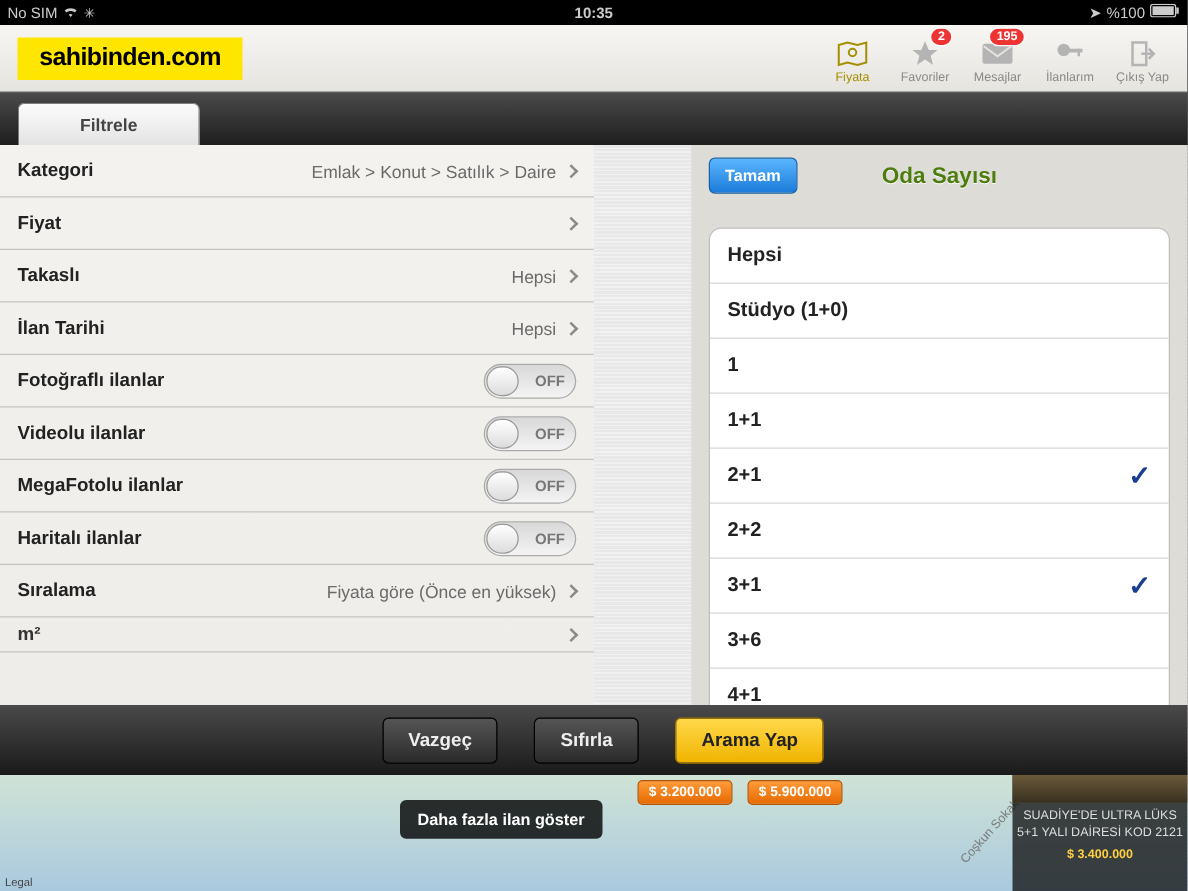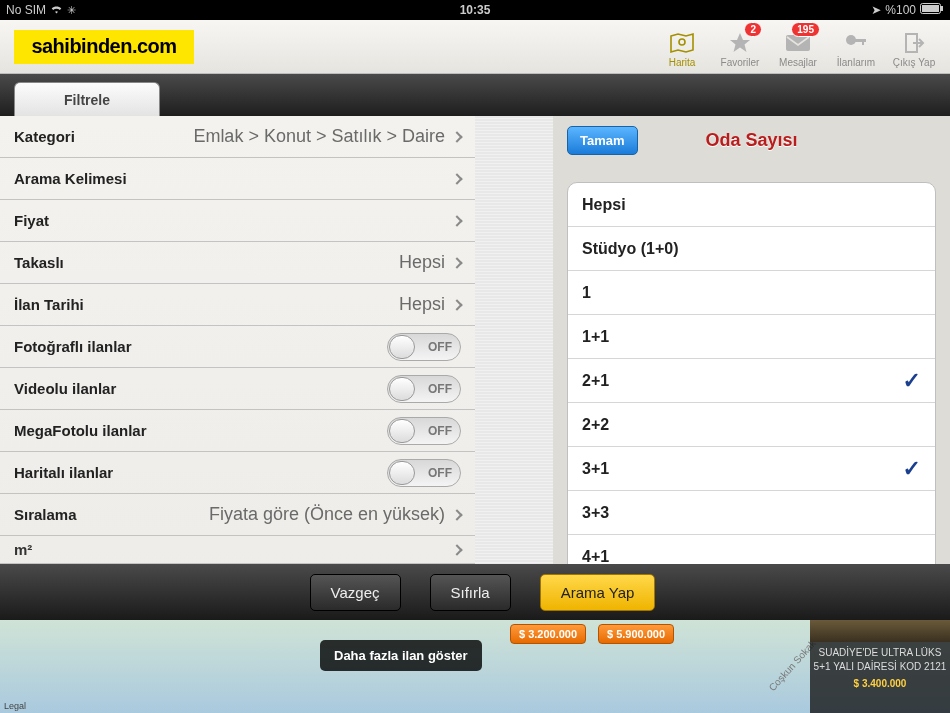--- a/index.html
+++ b/index.html
@@ -25,39 +25,39 @@
   .darkbar { height: 42px; background: linear-gradient(#4a4a4a,#1e1e1e); position: relative; }
   .filtertab { position: absolute; left: 14px; top: 8px; width: 146px; height: 34px; background: linear-gradient(#fcfcfc,#e3e3e3); border: 1px solid #888; border-bottom: none; border-radius: 6px 6px 0 0; text-align: center; line-height: 34px; font-weight: bold; font-size: 14px; color: #444; }
 
   
   .content { position: absolute; top: 116px; left: 0; right: 0; bottom: 0; background: #e8e8e8 repeating-linear-gradient(0deg, rgba(255,255,255,.4) 0 1px, transparent 1px 3px); }
 
   
   .filterpane { position: absolute; left: 0; top: 0; width: 475px; bottom: 0; background: linear-gradient(#f3f2ee,#ecebe7); }
   .frow { height: 42px; border-bottom: 1px solid #c3c3c3; display: flex; align-items: center; padding: 0 14px; font-size: 15px; color: #222; position: relative; }
   .frow .label { font-weight: bold; flex: 1; }
-  .frow .value { color: #6a6a6a; font-size: 18px; margin-right: 8px; }
+  .frow .value { color: #6a6a6a; font-size: 14px; margin-right: 8px; }
   .chev { width: 8px; height: 8px; border-top: 2px solid #8a8a8a; border-right: 2px solid #8a8a8a; transform: rotate(45deg); }
   .toggle { width: 74px; height: 28px; border-radius: 14px; background: linear-gradient(#d8d8d8,#f4f4f4); border: 1px solid #aaa; position: relative; display: flex; align-items: center; justify-content: flex-end; padding-right: 8px; font-weight: bold; font-size: 12px; color: #777; }
   .toggle .knob { position: absolute; left: 1px; top: 1px; width: 26px; height: 24px; border-radius: 12px; background: linear-gradient(#fff,#dcdcdc); border: 1px solid #999; }
   .frow.truncated .label { color: #333; }
 
   
   .detailpane { position: absolute; right: 0; top: 0; width: 397px; bottom: 0; background: #dedcd6; }
   .detailhdr { height: 48px; position: relative; display: flex; align-items: center; justify-content: center; }
-  .detailhdr .title { font-size: 18px; font-weight: bold; color: #b91c1c; text-shadow: 0 1px 0 #fff; }
+  .detailhdr .title { font-size: 18px; font-weight: bold; color: #4d7c0f; text-shadow: 0 1px 0 #fff; }
   .tamamBtn { position: absolute; left: 14px; top: 10px; padding: 6px 12px; background: linear-gradient(#5bb6ff,#1b7bd9); border: 1px solid #1663a8; border-radius: 5px; color: #fff; font-size: 13px; font-weight: bold; }
   .optlist { margin: 18px 14px 0 14px; background: #fff; border: 1px solid #bfbfbf; border-radius: 10px; overflow: hidden; }
   .optrow { height: 44px; border-bottom: 1px solid #d6d6d6; display: flex; align-items: center; padding: 0 14px; font-size: 16px; font-weight: bold; color: #222; position: relative; }
   .optrow:last-child { border-bottom: none; }
   .check { position: absolute; right: 14px; color: #1b3f8f; font-size: 22px; font-weight: bold; }
 
   
   .actionbar { position: absolute; left: 0; right: 0; height: 56px; top: 448px; background: linear-gradient(#4a4a4a,#1a1a1a); display: flex; align-items: center; justify-content: center; gap: 14px; z-index: 5; }
-  .abtn { padding: 9px 20px; border-radius: 5px; font-size: 15px; font-weight: normal; border: 1px solid #000; margin-left: 15px; }
+  .abtn { padding: 9px 20px; border-radius: 5px; font-size: 15px; font-weight: bold; border: 1px solid #000; margin-left: 15px; }
   .abtn.dark { background: linear-gradient(#555,#2a2a2a); color: #eee; }
   .abtn.yellow { background: linear-gradient(#ffd84a,#f0b400); color: #222; border-color: #a07600; }
 
   
   .mapsliver { position: absolute; left: 0; right: 0; top: 504px; bottom: 0; background: linear-gradient(#cfe3d6,#a9c9de); overflow: hidden; }
   .mapsliver .legal { position: absolute; left: 4px; bottom: 2px; font-size: 9px; color: #444; }
   .morebtn { position: absolute; left: 320px; top: 20px; background: rgba(0,0,0,.8); color: #fff; padding: 8px 14px; border-radius: 5px; font-size: 13px; font-weight: bold; }
   .pricepin { position: absolute; background: linear-gradient(#ff9a3a,#e76a00); color: #fff; font-size: 11px; font-weight: bold; padding: 3px 8px; border-radius: 4px; border: 1px solid #b55400; }
   .listingcard { position: absolute; right: 0; top: 0; bottom: 0; width: 140px; background: rgba(20,20,20,.78); color: #ddd; font-size: 10px; text-align: center; padding-top: 26px; line-height: 1.35; }
   .listingcard .thumb { position:absolute; top:0; left:0; right:0; height:22px; background:linear-gradient(#6a5a3a,#3a3020);} 
@@ -94,21 +94,21 @@
 <div class="topbar">
   <div class="logo">sahibinden.com</div>
   <div class="topbuttons">
     <div class="topbtn active">
       <div class="iconwrap">
           <svg width="26" height="22" viewBox="0 0 26 22">
             <path d="M2 4 L9 2 L17 4 L24 2 V18 L17 20 L9 18 L2 20 Z" fill="none" stroke="#a48f00" stroke-width="1.6"></path>
             <circle cx="13" cy="10" r="3" fill="none" stroke="#a48f00" stroke-width="1.6"></circle>
           </svg>
         </div>
-      <span>Harita</span>
+      <span>Fiyata</span>
     </div>
     <div class="topbtn">
       <div class="iconwrap">
           <svg width="24" height="22" viewBox="0 0 24 22">
             <path d="M12 1 L15 8 L22 8 L16.5 12.5 L18.5 20 L12 15.5 L5.5 20 L7.5 12.5 L2 8 L9 8 Z"></path>
           </svg>
         </div>
       <span>Favoriler</span>
       <span class="badge">2</span>
     </div>
@@ -147,24 +147,20 @@
 <div class="darkbar">
   <div class="filtertab">Filtrele</div>
 </div>
 
 <div class="content">
 
   <div class="filterpane">
     <div class="frow">
       <span class="label">Kategori</span>
       <span class="value">Emlak &gt; Konut &gt; Satılık &gt; Daire</span>
-      <span class="chev"></span>
-    </div>
-    <div class="frow">
-      <span class="label">Arama Kelimesi</span>
       <span class="chev"></span>
     </div>
     <div class="frow">
       <span class="label">Fiyat</span>
       <span class="chev"></span>
     </div>
     <div class="frow">
       <span class="label">Takaslı</span>
       <span class="value">Hepsi</span>
       <span class="chev"></span>
@@ -219,21 +215,21 @@
       <div class="title">Oda Sayısı</div>
     </div>
     <div class="optlist" id="optlist">
         <div class="optrow">Hepsi</div>
         <div class="optrow">Stüdyo (1+0)</div>
         <div class="optrow">1</div>
         <div class="optrow">1+1</div>
         <div class="optrow">2+1<span class="check">✓</span></div>
         <div class="optrow">2+2</div>
         <div class="optrow">3+1<span class="check">✓</span></div>
-        <div class="optrow">3+3</div>
+        <div class="optrow">3+6</div>
         <div class="optrow">4+1</div>
       </div>
   </div>
 
   <div class="actionbar">
     <div class="abtn dark">Vazgeç</div>
     <div class="abtn dark">Sıfırla</div>
     <div class="abtn yellow">Arama Yap</div>
   </div>
 

